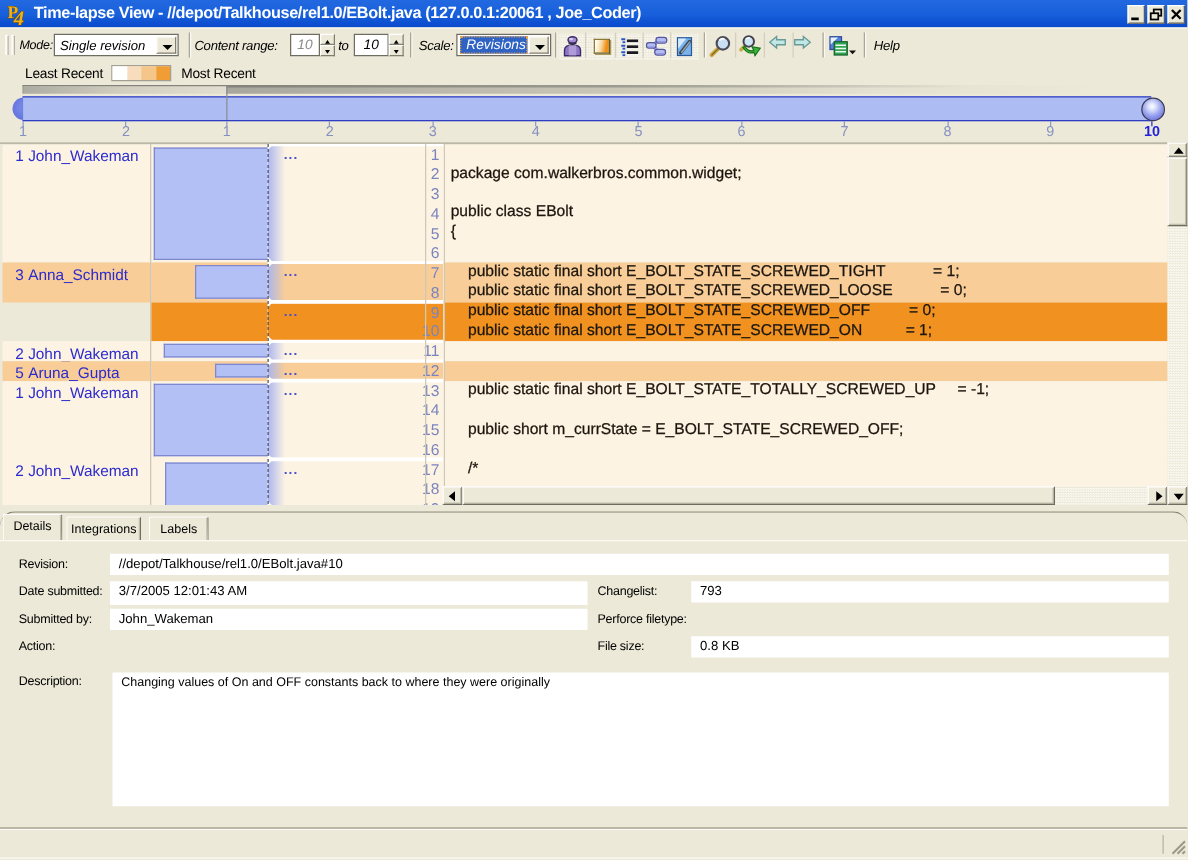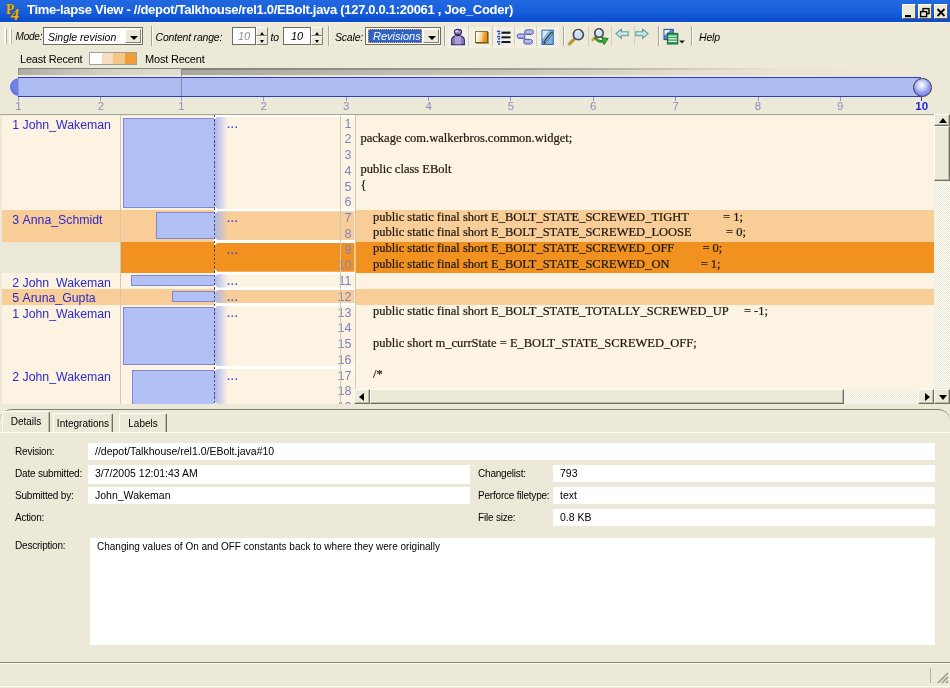--- a/index.html
+++ b/index.html
@@ -49,21 +49,21 @@
 
   
   #rows { left:0px; top:114px; width:950px; height:289.5px; border-top:1px solid #a9a695; overflow:hidden; }
   .auth { position:absolute; left:4px; top:2.5px; font-size:12.3px; color:#2a2ace; white-space:pre; }
   .auth b { display:inline-block; width:13px; text-align:right; font-weight:normal; margin-right:3.5px; }
   .dots { position:absolute; left:227px; font-size:11px; font-weight:bold; color:#4850d0; letter-spacing:0.8px; }
   .vline { position:absolute; top:0; width:1px; height:100%; background:#cdc9b6; }
   #dashline { position:absolute; left:214px; top:0; width:1px; height:100%;
     background:repeating-linear-gradient(#50505f 0 2.4px, transparent 2.4px 4.2px); }
   .lnum { position:absolute; width:18px; text-align:right; font-size:12.5px; color:#7a84be; }
-  #code { position:absolute; left:360.5px; top:0px; font-family:Liberation Serif, serif;
+  #code { position:absolute; left:360.5px; top:0px; font-family:Liberation Sans, sans-serif;
     font-size:12.5px; line-height:15.75px; color:#1a130a; white-space:pre; -webkit-text-stroke:0.22px #2a241c; }
 
   
   .sbtn, .sthumb { position:absolute; background:#ece9d8; border:1px solid #fff;
     border-right-color:#6e6c61; border-bottom-color:#6e6c61; box-shadow:inset -1px -1px 0 #c0bdab; }
   .strack { position:absolute; background:
     repeating-conic-gradient(#fcfbf6 0% 25%, #ece9d8 0% 50%) 0 0/2px 2px; }
 
   
   #bottom { left:0; top:409px; width:950px; height:253px; background:#ece9d8;
@@ -432,21 +432,20 @@
     <div class="field" style="left:88px;top:33px;width:847px;height:17px">//depot/Talkhouse/rel1.0/EBolt.java#10</div>
 
     <div class="flabel" style="left:15px;top:58px">Date submitted:</div>
     <div class="field" style="left:88px;top:55px;width:382px;height:19px">3/7/2005 12:01:43 AM</div>
     <div class="flabel" style="left:478px;top:58px">Changelist:</div>
     <div class="field" style="left:553px;top:55px;width:382px;height:17px">793</div>
 
     <div class="flabel" style="left:15px;top:80px">Submitted by:</div>
     <div class="field" style="left:88px;top:77px;width:382px;height:17px">John_Wakeman</div>
     <div class="flabel" style="left:478px;top:80px">Perforce filetype:</div>
-    <div class="field" style="left:553px;top:77px;width:382px;height:17px">text</div>
 
     <div class="flabel" style="left:15px;top:102px">Action:</div>
     <div class="flabel" style="left:478px;top:102px">File size:</div>
     <div class="field" style="left:553px;top:99px;width:382px;height:17px">0.8 KB</div>
 
     <div class="flabel" style="left:15px;top:130px">Description:</div>
     <div class="field" style="left:90px;top:128px;width:845px;height:107px;font-size:10px;line-height:12px;padding-top:3px">Changing values of On and OFF constants back to where they were originally</div>
   </div>
 
   <div class="abs" id="status">

